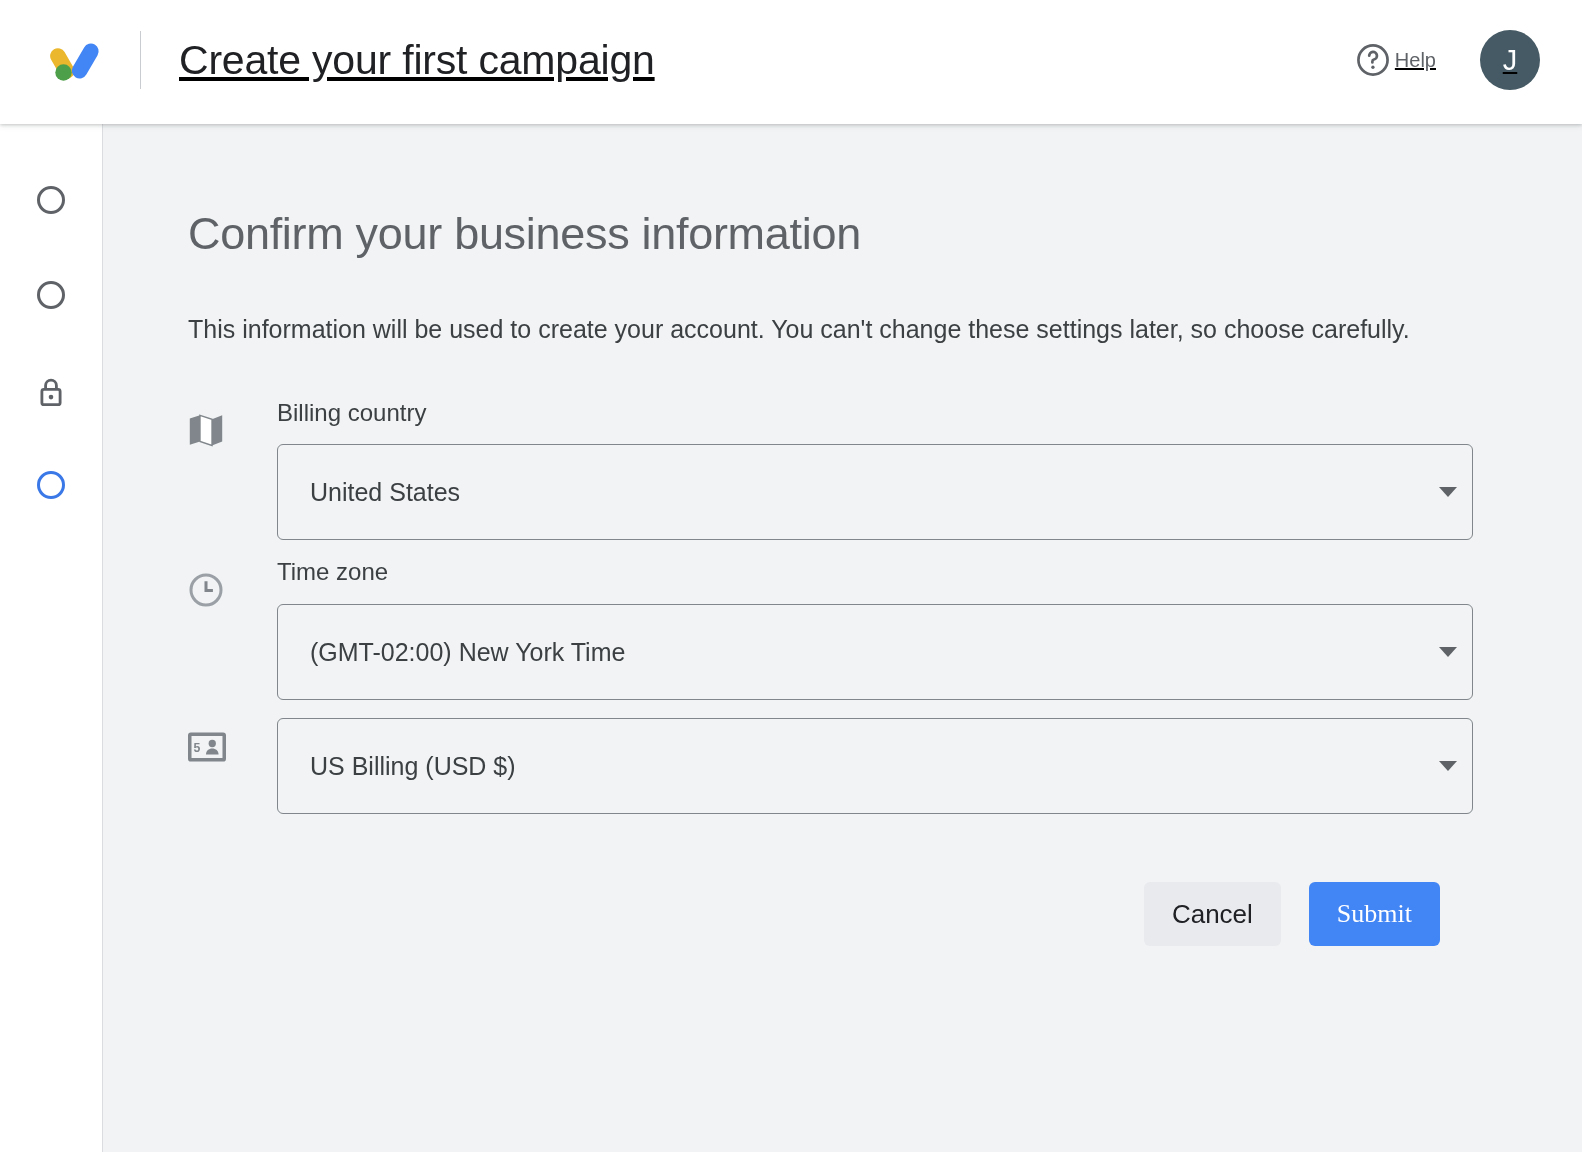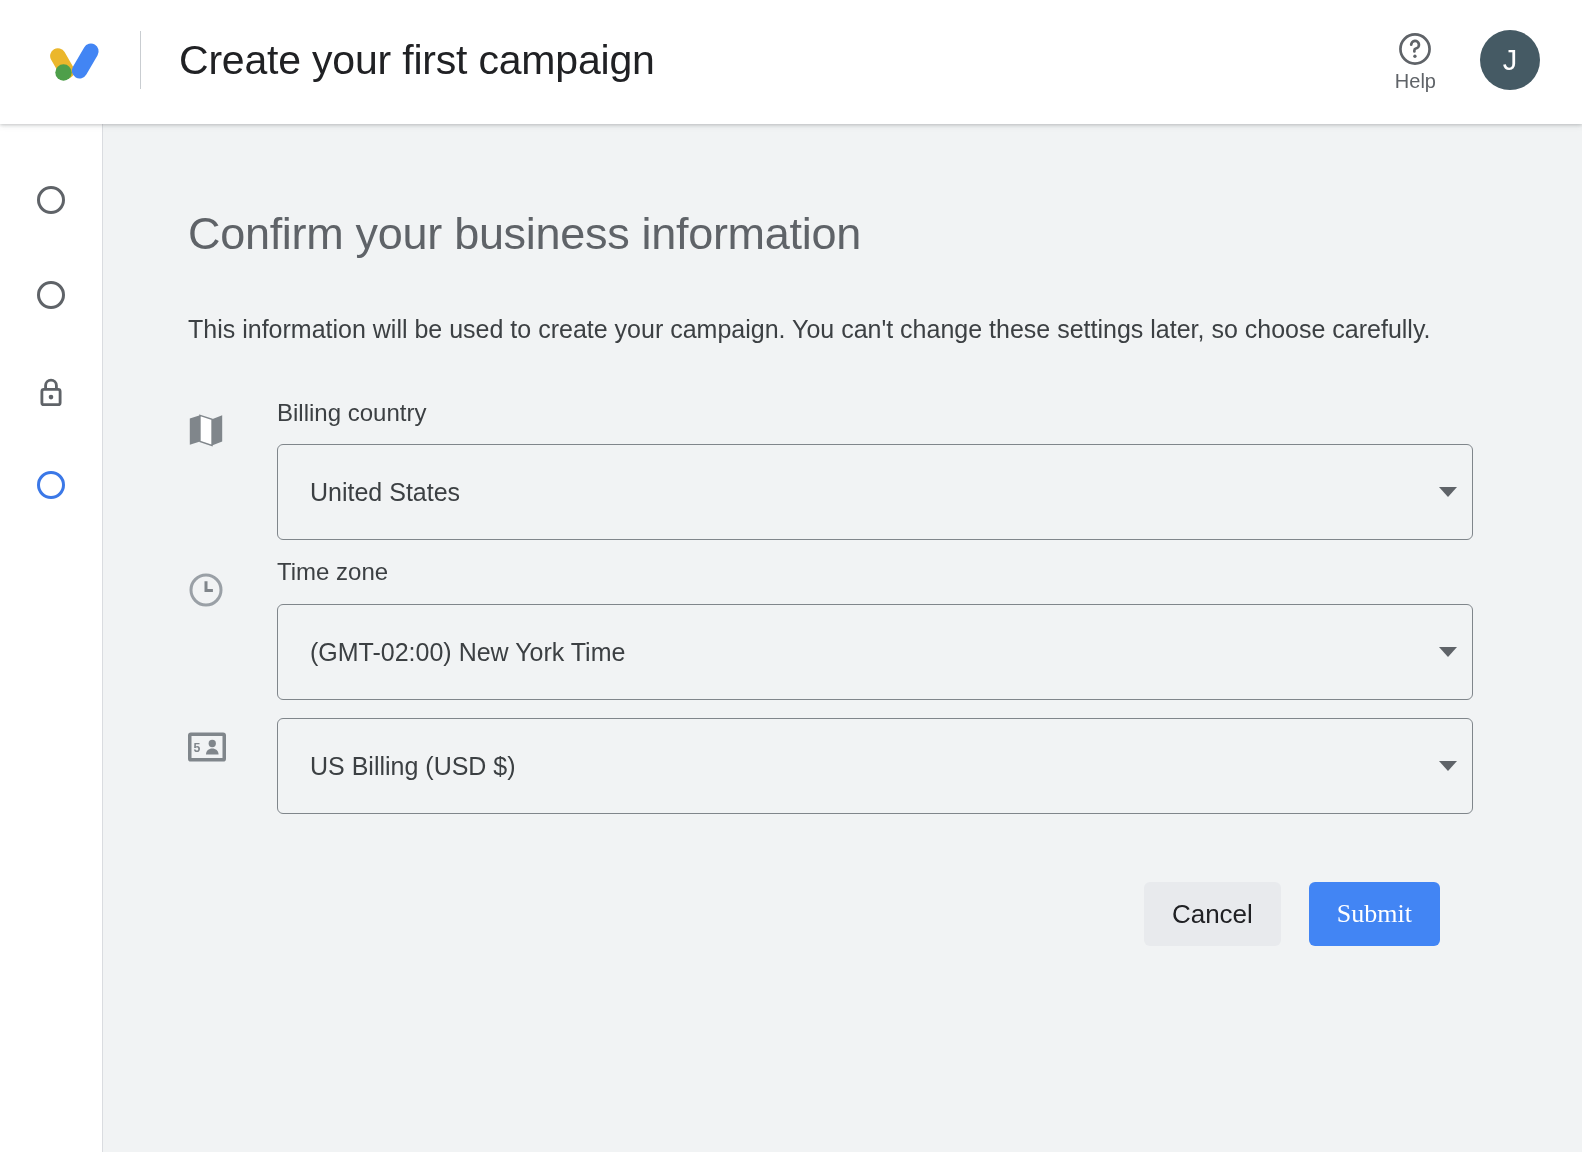--- a/index.html
+++ b/index.html
@@ -26,20 +26,21 @@
   .header {
     height: 124px;
     min-height: 124px;
     background: #ffffff;
     display: flex;
     align-items: center;
     padding: 0 42px 4px 44px;
     position: relative;
     z-index: 10;
     box-shadow: 0 1px 3px rgba(60,64,67,.22), 0 2px 6px rgba(60,64,67,.10);
+    text-decoration: underline;
   }
   .logo-wrap {
     width: 62px;
     height: 62px;
     display: flex;
     align-items: center;
     justify-content: center;
     flex: 0 0 auto;
   }
   .header-divider {
@@ -54,21 +55,21 @@
     font-size: 41px;
     font-weight: 400;
     color: #202124;
     letter-spacing: -0.2px;
     white-space: nowrap;
   }
   .header-spacer { flex: 1 1 auto; }
 
   .help-block {
     display: flex;
-    flex-direction: column;
+    flex-direction: row;
     align-items: center;
     justify-content: center;
     gap: 3px;
     margin-right: 44px;
     cursor: pointer;
   }
   .help-label {
     font-size: 20px;
     color: #5f6368;
     line-height: 1;
@@ -282,21 +283,21 @@
 
       <div class="step">
         <div class="step-circle active"></div>
       </div>
     </div>
 
     <div class="content">
 
       <h1 class="page-title">Confirm your business information</h1>
 
-      <p class="page-desc">This information will be used to create your campaign. You can't change these settings later, so choose carefully.</p>
+      <p class="page-desc">This information will be used to create your account. You can't change these settings later, so choose carefully.</p>
 
       <div class="field-row">
         <div class="field-icon">
           <svg width="36" height="34" viewBox="0 0 24 22">
             <path d="M1.2 3.4 8 1.2v17.4L1.2 20.8z" fill="#80868b"></path>
             <path d="M8 1.2 16 3.9v17.4L8 18.6z" fill="#ffffff" stroke="#80868b" stroke-width="0.9"></path>
             <path d="M16 3.9 22.8 1.2v17.4L16 21.3z" fill="#80868b"></path>
           </svg>
         </div>
         <div class="field-body">

